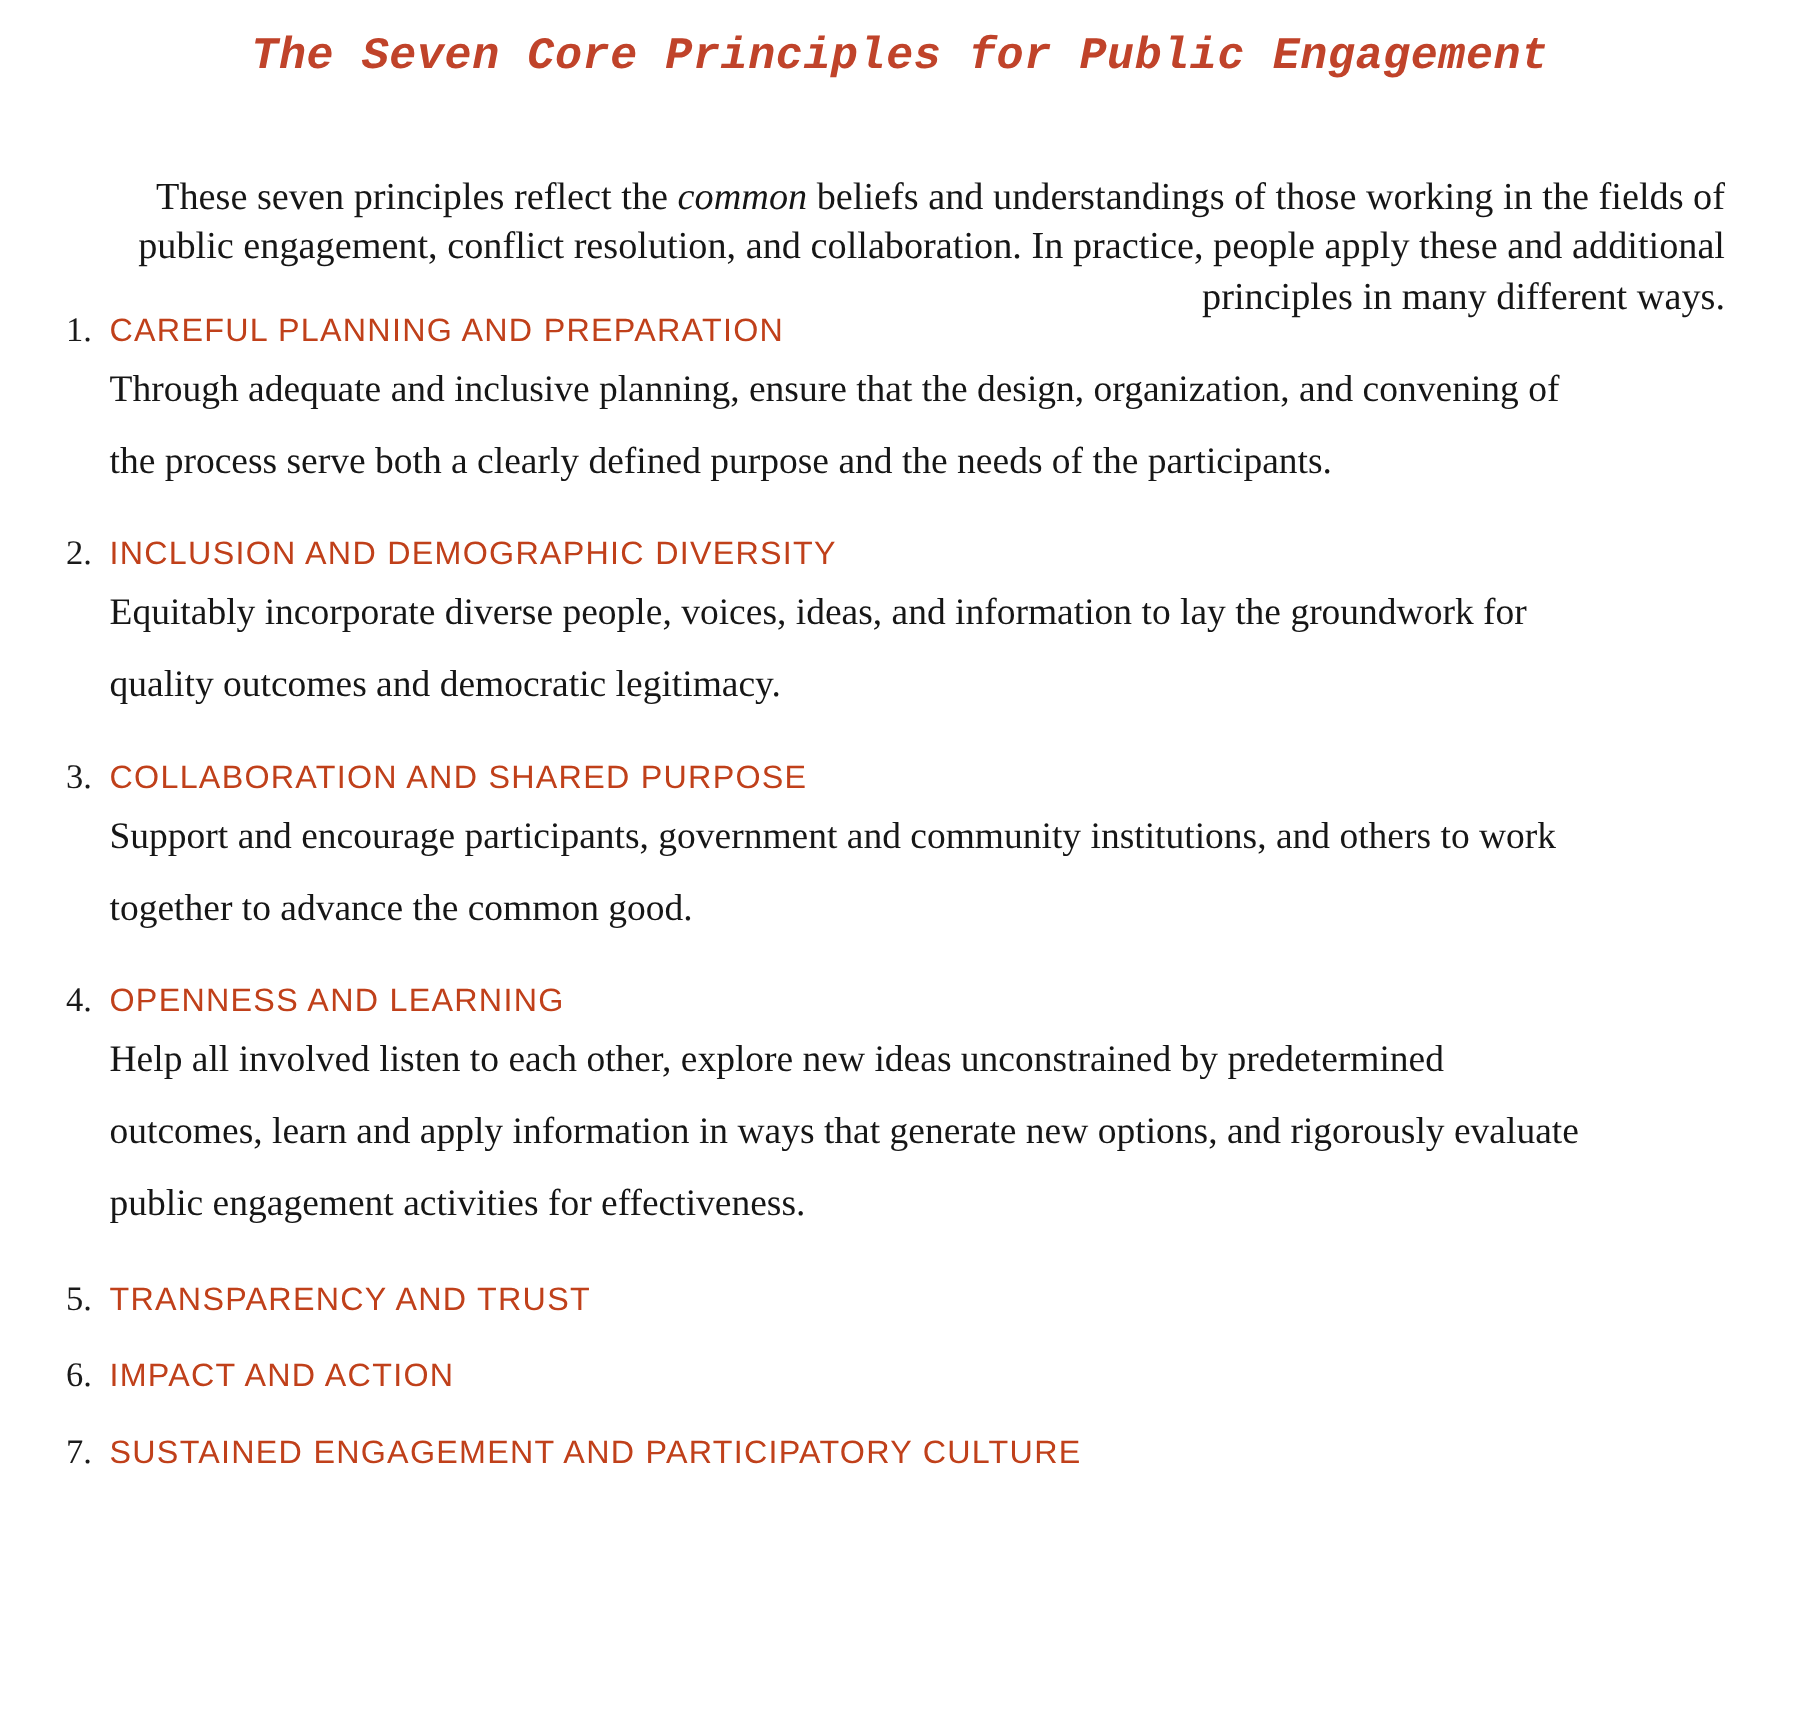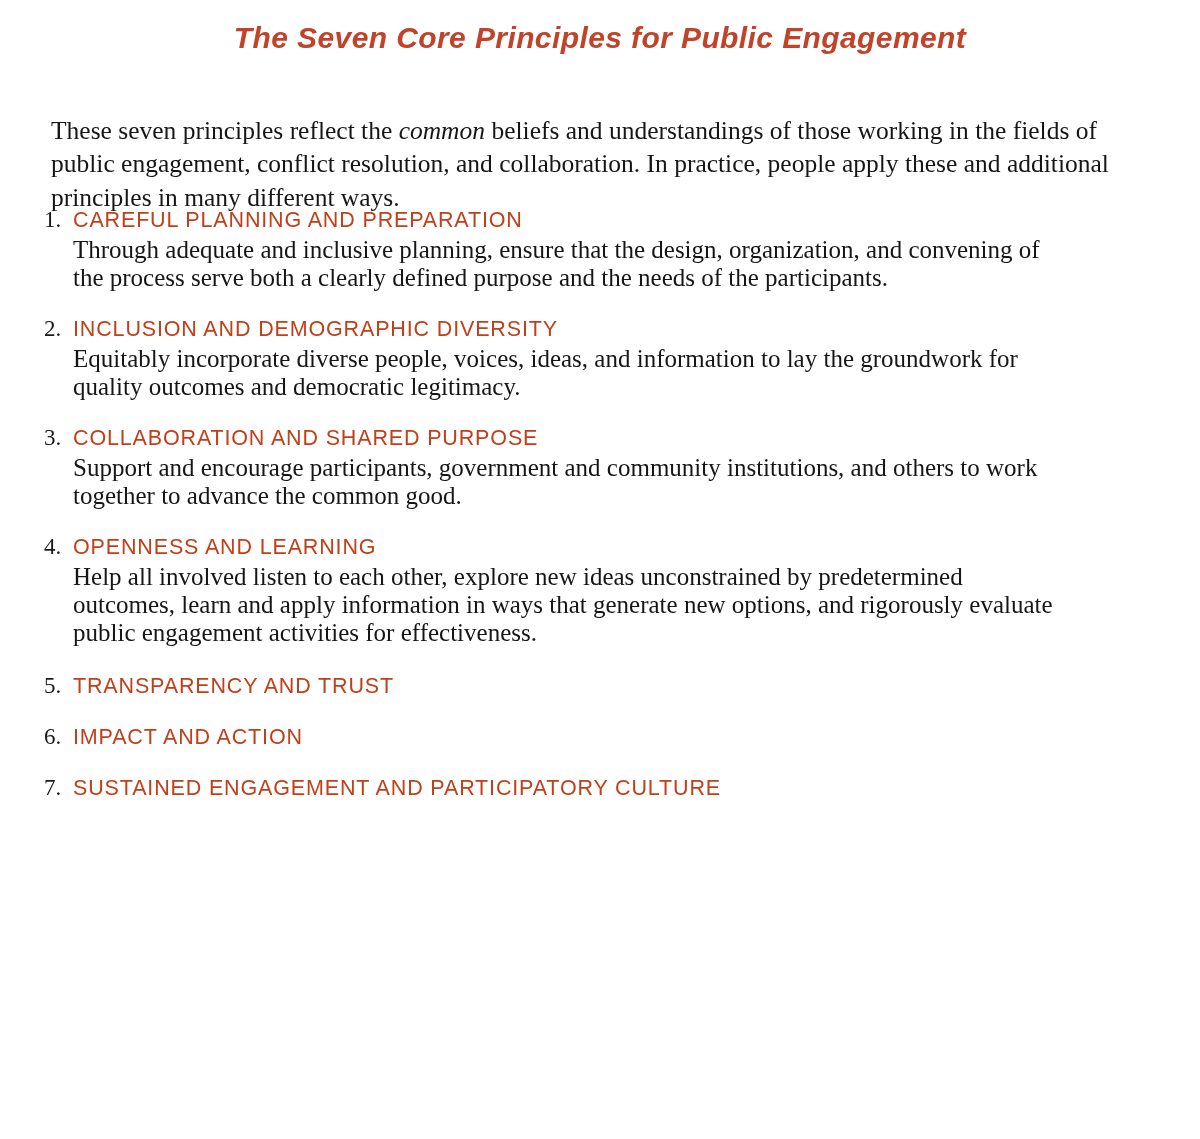--- a/index.html
+++ b/index.html
@@ -20,37 +20,37 @@
     height: 1139px;
     background: #ffffff;
     box-sizing: border-box;
   }
   .doc-title {
     position: absolute;
     left: 0;
     right: 0;
     top: 21px;
     text-align: center;
-    font-family: Liberation Sans, sans-serif;
+    font-family: Liberation Mono, monospace;
     font-weight: bold;
     font-style: italic;
     font-size: 30px;
     letter-spacing: 0.4px;
     color: #C0432A;
     white-space: nowrap;
   }
   .intro {
     position: absolute;
-    left: 51px;
+    left: 38px;
     top: 88px;
     width: 1112px;
     font-size: 25.5px;
     line-height: 33.5px;
     color: #161616;
-    text-align: left;
+    text-align: right;
   }
   .intro i {
     font-style: italic;
   }
   .principles {
     position: absolute;
     left: 44px;
     top: 206px;
     width: 1030px;
   }
@@ -80,21 +80,21 @@
     font-size: 21.5px;
     line-height: 28px;
     letter-spacing: 0.85px;
     color: #C0401A;
     text-transform: uppercase;
   }
   .p-body {
     margin-left: 29px;
     width: 990px;
     font-size: 25px;
-    line-height: 28px;
+    line-height: 48px;
     color: #161616;
   }
   .spacer-4 { margin-bottom: 25px; }
 </style>
 </head>
 <body>
 
 <div class="page">
 
   <div class="doc-title">The Seven Core Principles for Public Engagement</div>

